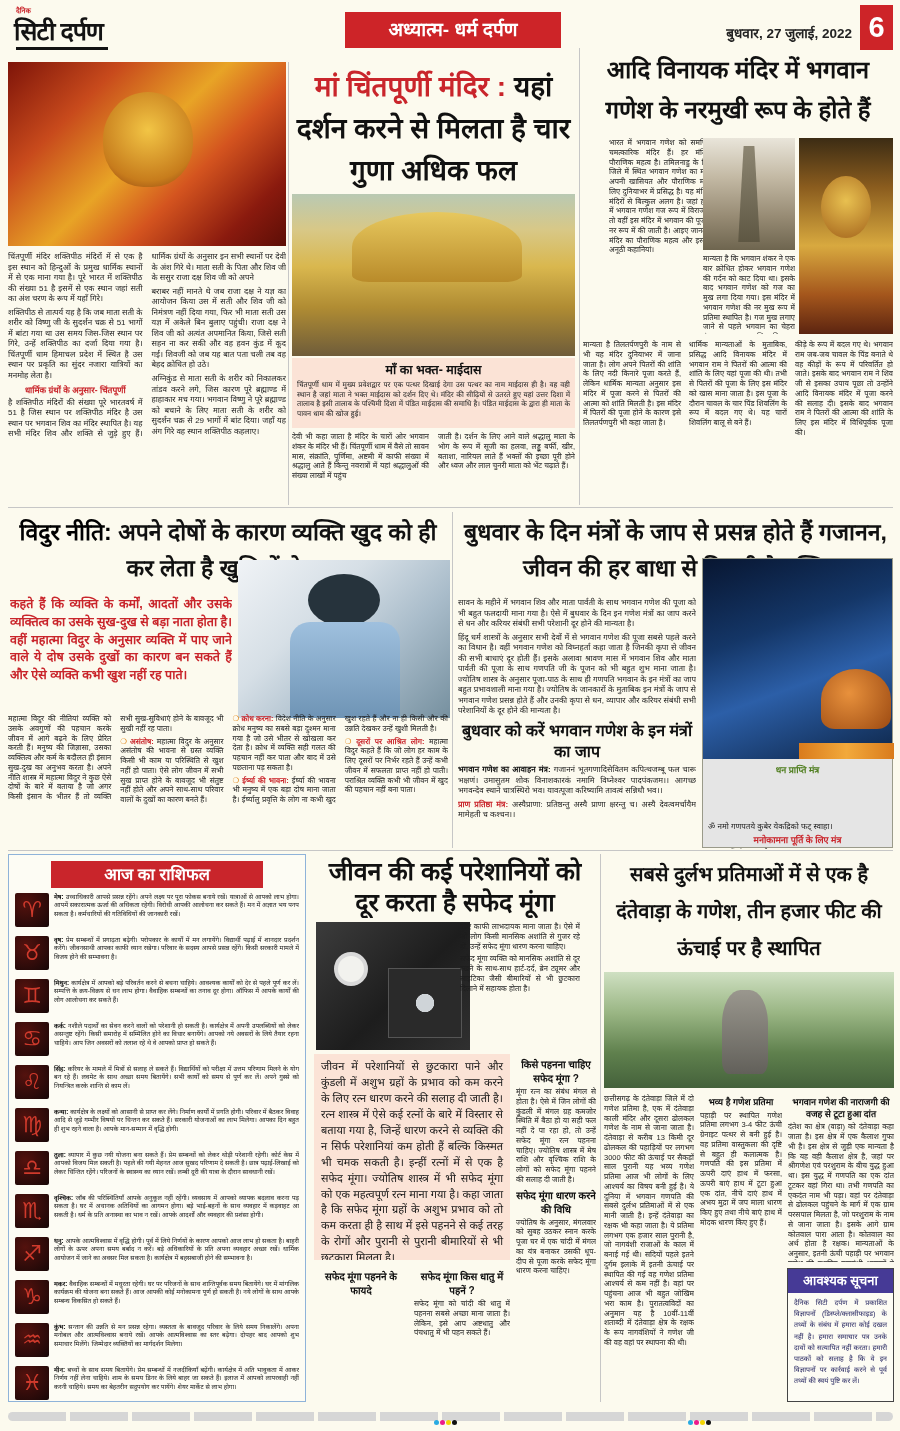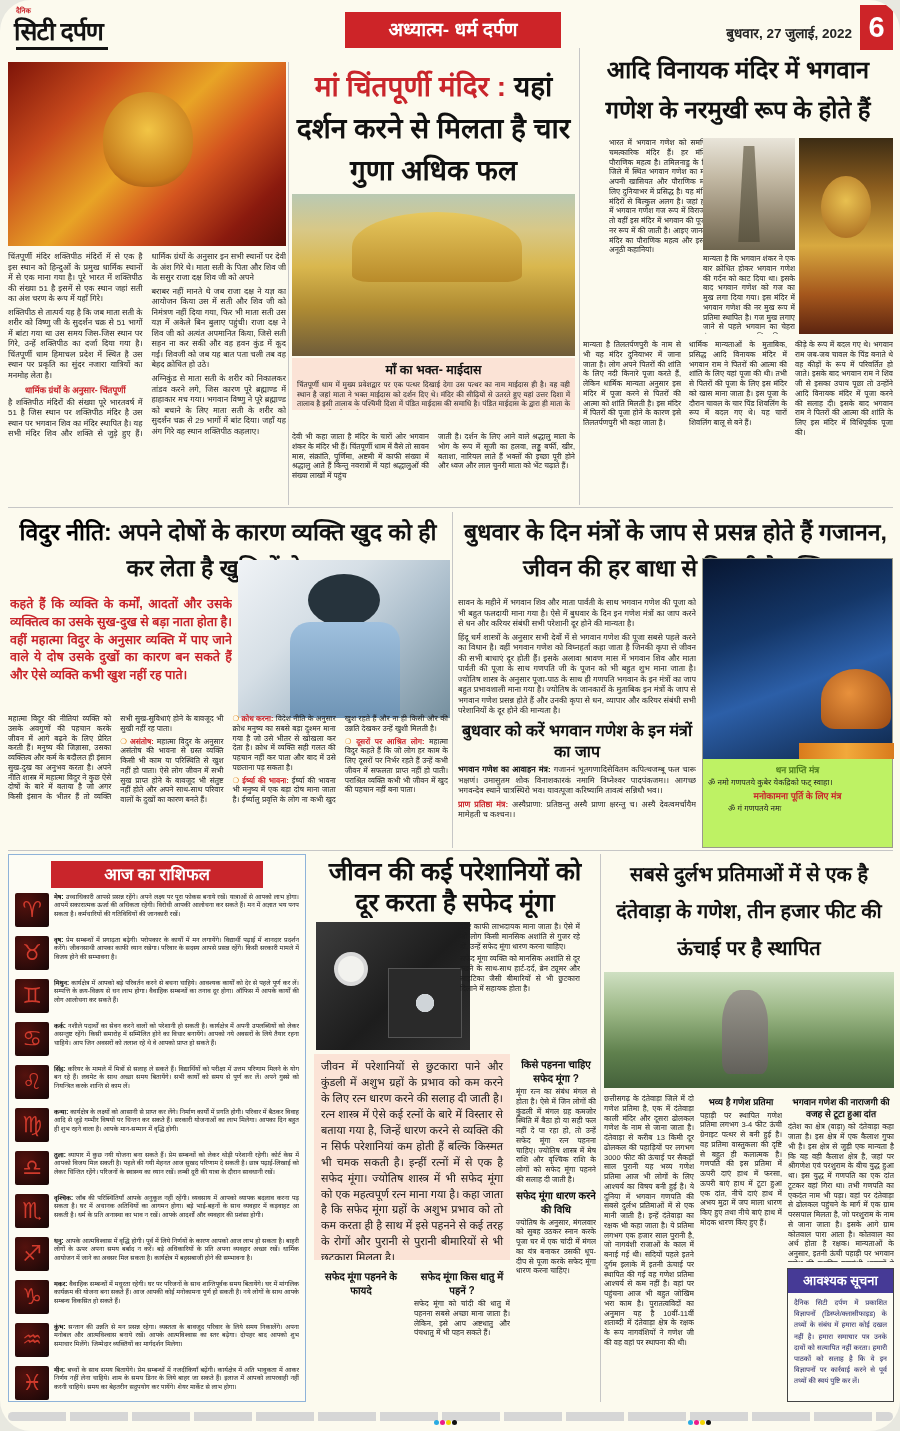--- a/index.html
+++ b/index.html
@@ -1,16 +1,16 @@
 <!DOCTYPE html>
 <html lang="hi"><head>
 <meta charset="utf-8">
 <style>
   html,body{margin:0;padding:0;background:#e8e8e0;}
-  #page{position:relative;width:900px;height:1431px;background:#fcfaee;font-family:"Liberation Sans","DejaVu Sans",sans-serif;overflow:hidden;margin:0 auto;border-radius:31px;}
+  #page{position:relative;width:900px;height:1431px;background:#fcfaee;font-family:"Liberation Sans","DejaVu Sans",sans-serif;overflow:hidden;margin:0 auto;}
   .abs{position:absolute;}
   .jt{text-align:justify;color:#1d1d1d;}
   .bt{font-size:8px;line-height:1.32;}
   .bt2{font-size:7.5px;line-height:1.3;}
   .ovh{overflow:hidden;}
   .ctr{text-align:center;}
   .hl{font-weight:bold;color:#111;}
   .red{color:#c9252b;}
   .green{color:#000000;}
   .vline{width:1px;background:#c6c6c6;}
@@ -64,21 +64,21 @@
     <p>अग्निकुंड से माता सती के शरीर को निकालकर तांडव करने लगे, जिस कारण पूरे ब्रह्माण्ड में हाहाकार मच गया। भगवान विष्णु ने पूरे ब्रह्माण्ड को बचाने के लिए माता सती के शरीर को सुदर्शन चक्र से 29 भागों में बांट दिया। जहाँ यह अंग गिरे वह स्थान शक्तिपीठ कहलाए।</p>
   </div>
 
   <div class="abs ctr hl ovh" style="left:292px;top:66px;width:283px;height:126px;font-size:28px;line-height:42px;">
     <span class="red">मां चिंतपूर्णी मंदिर :</span>
     <span>यहां दर्शन करने से मिलता है चार गुणा अधिक फल</span>
   </div>
   <div class="abs photo" style="left:292px;top:194px;width:283px;height:162px;background:linear-gradient(180deg,#b9c9b3 0%,#d8c887 22%,#d9b74e 45%,#b08c33 70%,#6e5c3a 100%);">
     <div class="abs" style="left:60px;top:18px;width:170px;height:70px;border-radius:50% 50% 10% 10%;background:linear-gradient(180deg,#e7c85e,#b98b2a);"></div>
   </div>
-  <div class="abs pinkbox ovh" style="left:292px;top:358px;width:283px;height:52px;padding:3px 5px;box-sizing:border-box;">
+  <div class="abs pinkbox ovh" style="left:292px;top:358px;width:283px;height:70px;padding:3px 5px;box-sizing:border-box;">
     <div class="ctr hl" style="font-size:12.5px;margin-bottom:2px;">माँ का भक्त- माईदास</div>
     <div class="jt" style="font-size:7.3px;line-height:1.32;color:#222;">चिंतपूर्णी धाम में मुख्य प्रवेशद्वार पर एक पत्थर दिखाई देगा उस पत्थर का नाम माईदास ही है। वह वही स्थान है जहां माता ने भक्त माईदास को दर्शन दिए थे। मंदिर की सीढ़ियों से उतरते हुए यहां उत्तर दिशा में तालाब है इसी तालाब के पश्चिमी दिशा में पंडित माईदास की समाधि है। पंडित माईदास के द्वारा ही माता के पावन धाम की खोज हुई।</div>
   </div>
   <div class="abs bt2 jt ovh" style="left:292px;top:432px;width:283px;height:72px;column-count:2;column-gap:9px;">
     <p>देवी भी कहा जाता है मंदिर के चारों ओर भगवान शंकर के मंदिर भी हैं। चिंतपूर्णी धाम में वैसे तो सावन मास, संक्रांति, पूर्णिमा, अष्टमी में काफी संख्या में श्रद्धालु आते हैं किन्तु नवरात्रों में यहां श्रद्धालुओं की संख्या लाखों में पहुंच</p>
     <p>जाती है। दर्शन के लिए आने वाले श्रद्धालु माता के भोग के रूप में सूजी का हलवा, लड्डू बर्फी, खीर, बताशा, नारियल लाते हैं भक्तों की इच्छा पूरी होने और ध्वज और लाल चुनरी माता को भेंट चढ़ाते हैं।</p>
   </div>
 
   <div class="abs ctr hl ovh" style="left:583px;top:50px;width:310px;height:84px;font-size:24px;line-height:40px;">आदि विनायक मंदिर में भगवान गणेश के नरमुखी रूप के होते हैं दर्शन</div>
   <div class="abs bt2 jt ovh" style="left:609px;top:138px;width:115px;height:196px;">
@@ -117,28 +117,28 @@
   </div>
 
   <div class="abs ctr hl ovh" style="left:458px;top:514px;width:435px;height:76px;font-size:23px;line-height:36px;">बुधवार के दिन मंत्रों के जाप से प्रसन्न होते हैं गजानन, जीवन की हर बाधा से मिलती है मुक्ति</div>
   <div class="abs bt jt ovh" style="left:458px;top:560px;width:238px;height:288px;padding-top:38px;box-sizing:border-box;">
     <p>सावन के महीने में भगवान शिव और माता पार्वती के साथ भगवान गणेश की पूजा को भी बहुत फलदायी माना गया है। ऐसे में बुधवार के दिन इन गणेश मंत्रों का जाप करने से धन और करियर संबंधी सभी परेशानी दूर होने की मान्यता है।</p>
     <p>हिंदू धर्म शास्त्रों के अनुसार सभी देवों में से भगवान गणेश की पूजा सबसे पहले करने का विधान है। वहीं भगवान गणेश को विघ्नहर्ता कहा जाता है जिनकी कृपा से जीवन की सभी बाधाएं दूर होती हैं। इसके अलावा श्रावण मास में भगवान शिव और माता पार्वती की पूजा के साथ गणपति जी के पूजन को भी बहुत शुभ माना जाता है। ज्योतिष शास्त्र के अनुसार पूजा-पाठ के साथ ही गणपति भगवान के इन मंत्रों का जाप बहुत प्रभावशाली माना गया है। ज्योतिष के जानकारों के मुताबिक इन मंत्रों के जाप से भगवान गणेश प्रसन्न होते हैं और उनकी कृपा से धन, व्यापार और करियर संबंधी सभी परेशानियों के दूर होने की मान्यता है।</p>
     <p class="ctr hl" style="font-size:16px;margin:3px 0;">बुधवार को करें भगवान गणेश के इन मंत्रों का जाप</p>
     <p><span class="hl">भगवान गणेश का आवाहन मंत्र:</span> <span>गजाननं भूतगणादिसेवितम कपित्थजम्बू फल चारू भक्षणं। उमासुतम शोक विनाशकारकं नमामि विघ्नेश्वर पादपंकजम।। आगच्छ भगवन्देव स्थाने चात्रस्थिरो भव। यावत्पूजा करिष्यामि तावत्वं सन्निधौ भव।।</span></p>
     <p><span class="blab">प्राण प्रतिष्ठा मंत्र:</span> <span>अस्यैप्राणा: प्रतिष्ठन्तु अस्यै प्राणा क्षरन्तु च। अस्यै देवत्वमर्चायैम मामेहती च कश्चन।।</span></p>
   </div>
-  <div class="abs" style="left:702px;top:558px;width:191px;height:290px;border:1px solid #9a9a8a;background:#bef264;box-sizing:border-box;">
+  <div class="abs" style="left:702px;top:558px;width:191px;height:290px;border:1px solid #9a9a8a;background:#e5e5e5;box-sizing:border-box;">
     <div class="photo" style="width:100%;height:200px;background:linear-gradient(160deg,#081631 0%,#143667 35%,#2c5fa8 60%,#0d2547 100%);position:relative;">
       <div class="abs" style="left:118px;top:110px;width:70px;height:60px;border-radius:50% 50% 20% 20%;background:radial-gradient(circle at 40% 40%,#e8913c,#9c4a12);"></div>
       <div class="abs" style="left:96px;bottom:0;width:95px;height:16px;background:linear-gradient(90deg,#d97b1c,#f2a93b,#d97b1c);"></div>
     </div>
     <div class="ctr ovh" style="padding:4px 5px;height:82px;">
       <div class="green hl" style="font-size:9px;color:#4e7d1d;">धन प्राप्ति मंत्र</div>
-      <div style="font-size:8px;color:#222;margin-bottom:2px;text-align:left;">ॐ नमो गणपतये कुबेर येकद्रिको फट् स्वाहा।</div>
+      <div style="font-size:8px;color:#222;margin-bottom:2px;text-align:left;margin-top:44px;">ॐ नमो गणपतये कुबेर येकद्रिको फट् स्वाहा।</div>
       <div class="blab" style="font-size:9px;">मनोकामना पूर्ति के लिए मंत्र</div>
       <div style="font-size:8px;color:#222;text-align:left;margin-left:20px;">ॐ गं गणपतये नमः</div>
     </div>
   </div>
 
   <div class="abs ovh" style="left:8px;top:854px;width:298px;height:548px;border:1.5px solid #8fb3d9;background:#fdfcf4;box-sizing:border-box;padding:4px 6px;">
     <div class="ctr" style="margin:2px 36px 5px 36px;height:27px;background:#c9252b;color:#fff;font-weight:bold;font-size:16.5px;line-height:27px;">आज का राशिफल</div>
 
     <div class="zrow">
         <div class="zicon">♈</div>

